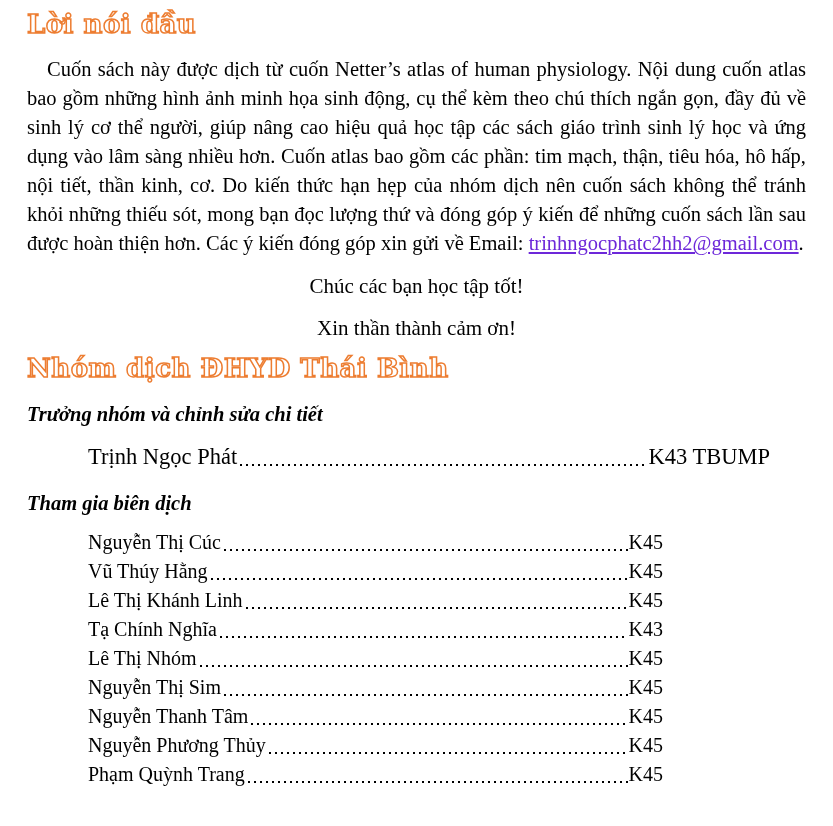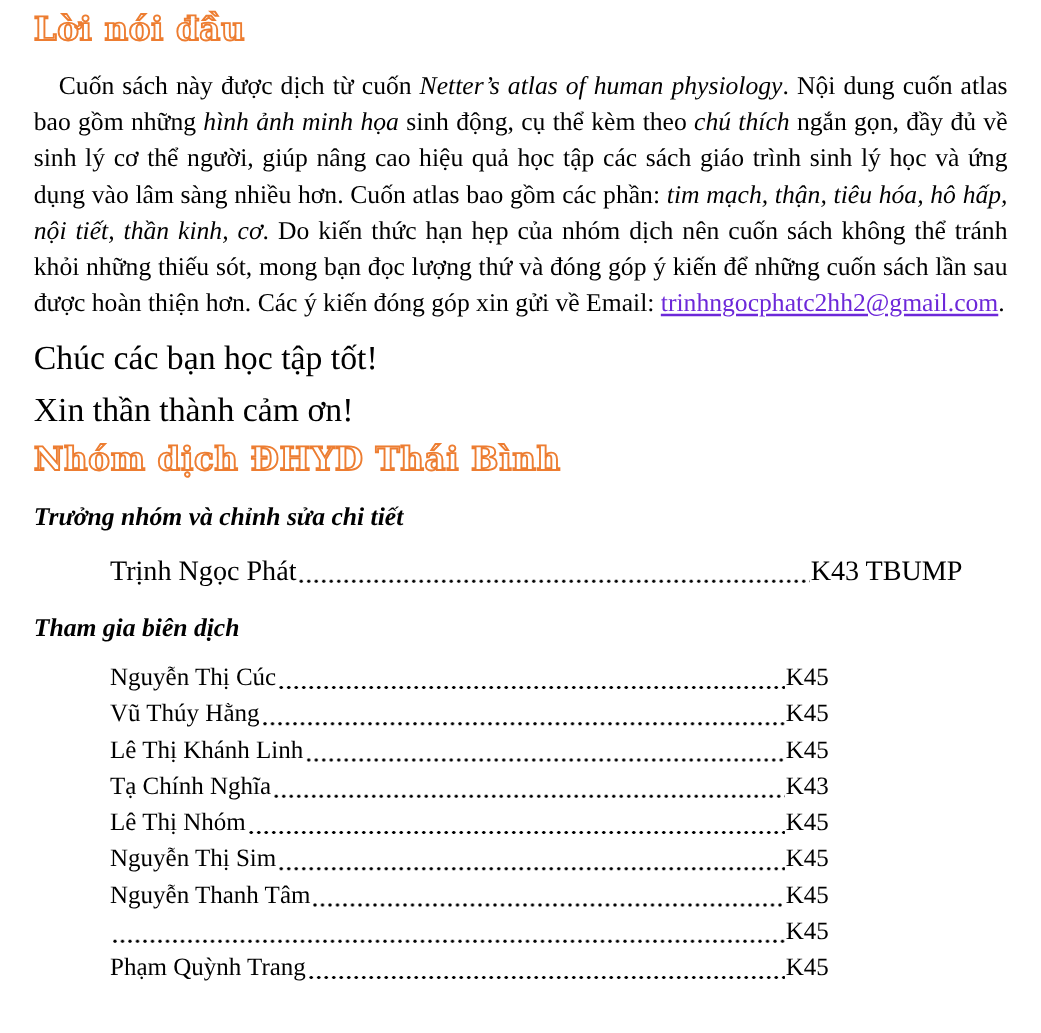--- a/index.html
+++ b/index.html
@@ -33,27 +33,28 @@
   h1.orange-heading { margin: 0 0 15px 0; }
   h2.orange-heading { margin: 10px 0 0 0; }
 
   .body-par {
     font-size: 20.5px;
     line-height: 29px;
     text-align: justify;
     text-indent: 20px;
   }
   .line-par {
-    font-size: 27px;
+    font-size: 21px;
     line-height: 29px;
+    text-align: center;
   }
   .line-par.wish { margin-top: 14px; }
   .line-par.thanks { margin-top: 13px; }
 
-  .italic { font-style: italic; }
+  .italic { }
 
   .email-link {
     color: #6d28d9;
     text-decoration: underline;
     cursor: pointer;
   }
 
   .subheading {
     font-weight: bold;
     font-style: italic;
@@ -157,20 +158,21 @@
         <span class="roster-cohort">K45</span>
       </div>
 
       <div class="roster-row">
         <span class="roster-name">Nguyễn Thanh Tâm</span>
         <span class="dots"></span>
         <span class="roster-cohort">K45</span>
       </div>
 
       <div class="roster-row">
+        <span class="roster-name">Nguyễn Phương Thủy</span>
         <span class="dots"></span>
         <span class="roster-cohort">K45</span>
       </div>
 
       <div class="roster-row">
         <span class="roster-name">Phạm Quỳnh Trang</span>
         <span class="dots"></span>
         <span class="roster-cohort">K45</span>
       </div>
     </div>

